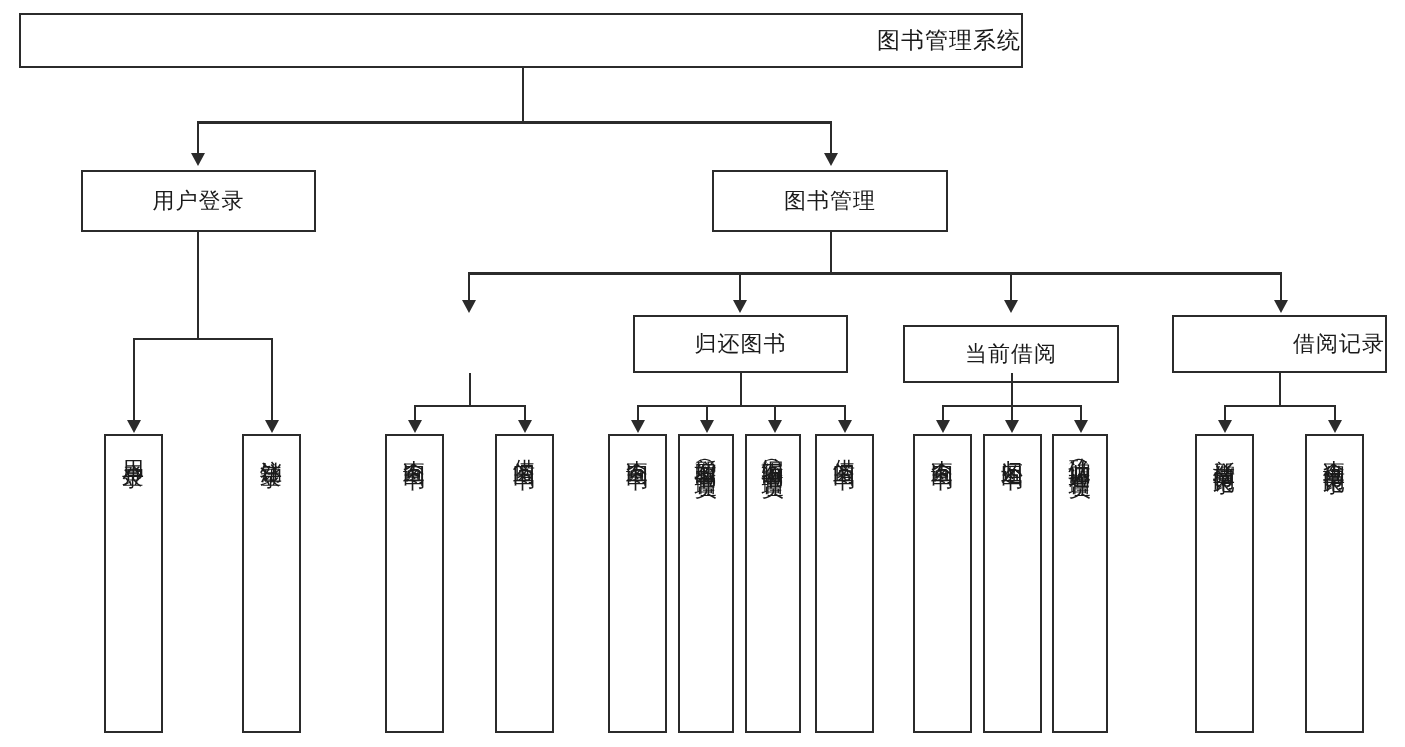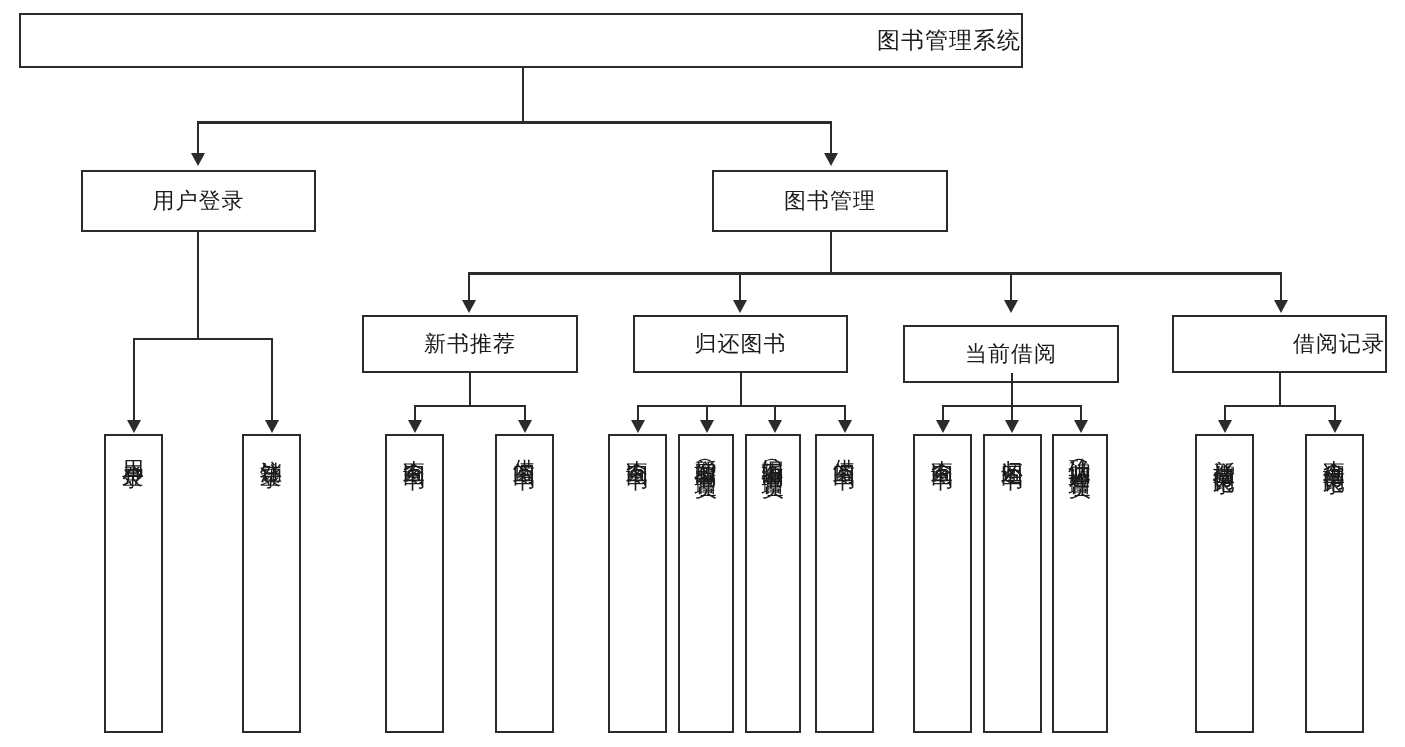--- a/index.html
+++ b/index.html
@@ -122,23 +122,20 @@
 
   <div class="ln v" style="left:739px; top:272px; width:2px; height:29px;"></div>
   <div class="arrow" style="left:733px; top:300px;"></div>
 
   <div class="ln v" style="left:1010px; top:272px; width:2px; height:29px;"></div>
   <div class="arrow" style="left:1004px; top:300px;"></div>
 
   <div class="ln v" style="left:1280px; top:272px; width:2px; height:29px;"></div>
   <div class="arrow" style="left:1274px; top:300px;"></div>
 
-  <div class="node horiz" style="left:362px; top:315px; width:216px; height:58px;">
-    <span class="label">新书推荐</span>
-  </div>
 
   <div class="node horiz" style="left:633px; top:315px; width:215px; height:58px;">
     <span class="label">归还图书</span>
   </div>
 
   <div class="node horiz" style="left:903px; top:315px; width:216px; height:58px;margin-top:10px;">
     <span class="label">当前借阅</span>
   </div>
 
   <div class="node horiz" style="left:1172px; top:315px; width:215px; height:58px;justify-content:flex-end;">

